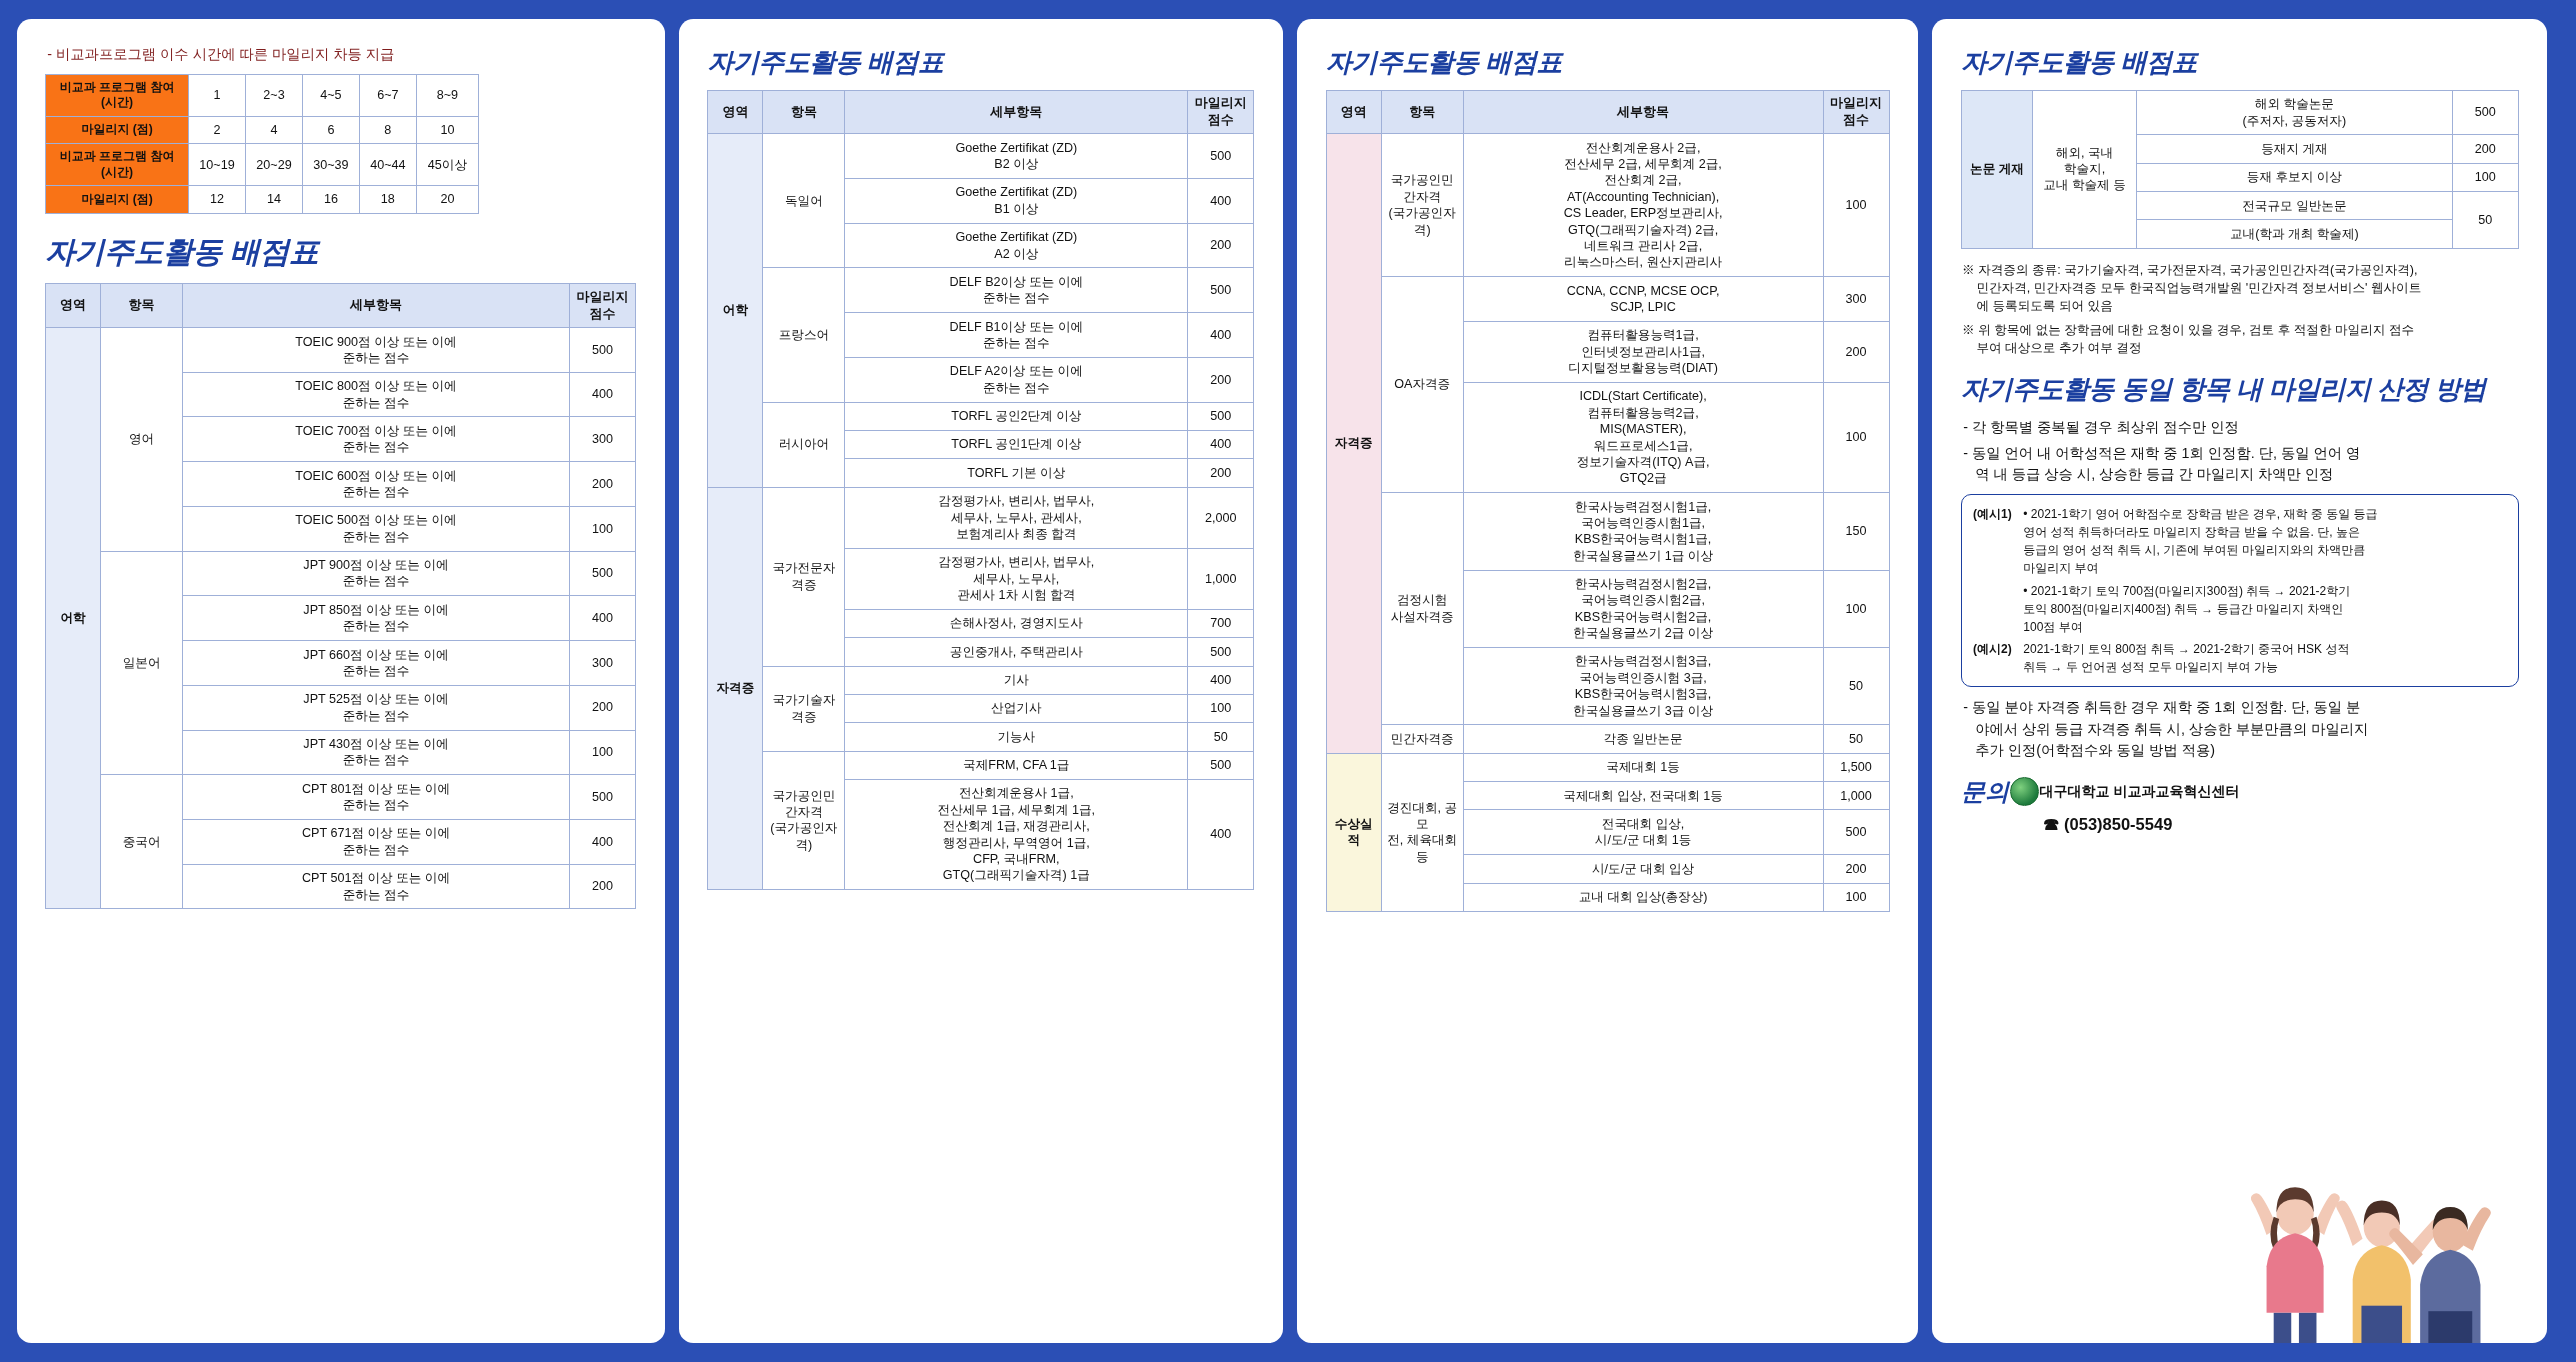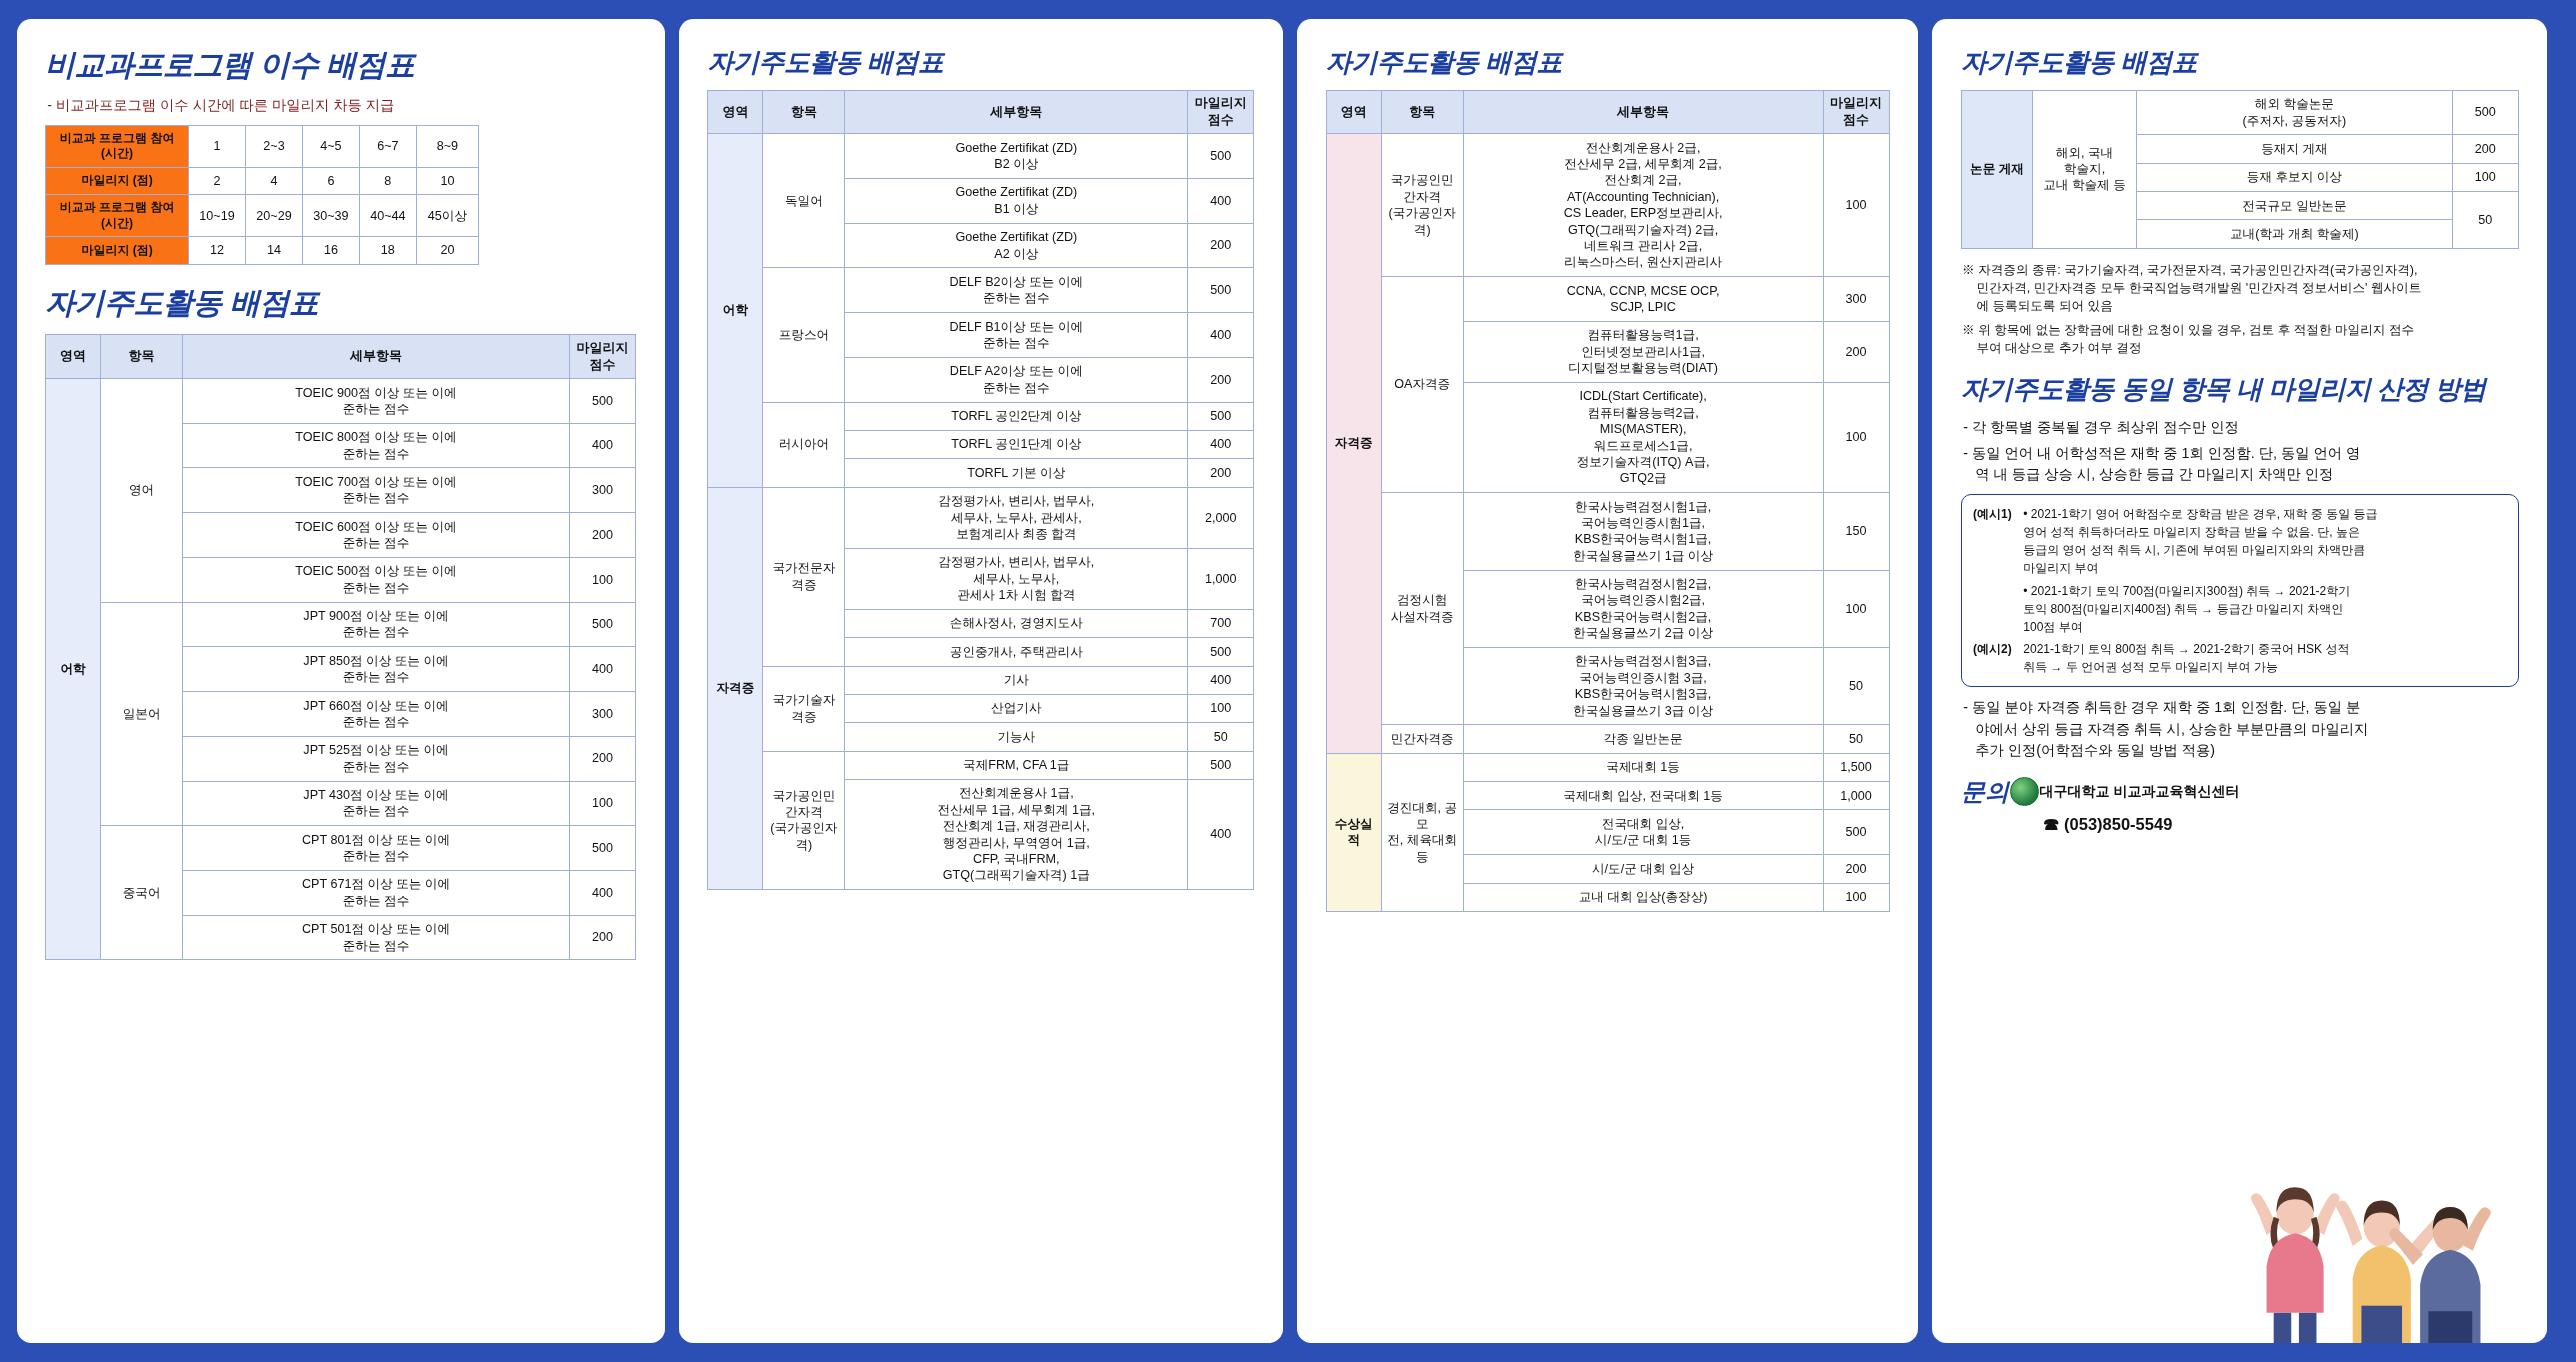--- a/index.html
+++ b/index.html
@@ -130,21 +130,20 @@
 
   
   .people { position:absolute; right:14.3px; bottom:0; width:308px; height:181px; }
 </style>
 </head>
 <body>
 
 <div class="page">
 
   <div class="panel p1">
-    <h2 class="section-title">비교과프로그램 이수 배점표</h2>
     <p class="sub-note">- 비교과프로그램 이수 시간에 따른 마일리지 차등 지급</p>
     <table class="grid mini">
       <tbody id="p1-mini">
           <tr>
             <td class="label">비교과 프로그램 참여<br>(시간)</td>
             <td>1</td>
             <td>2~3</td>
             <td>4~5</td>
             <td>6~7</td>
             <td>8~9</td>

